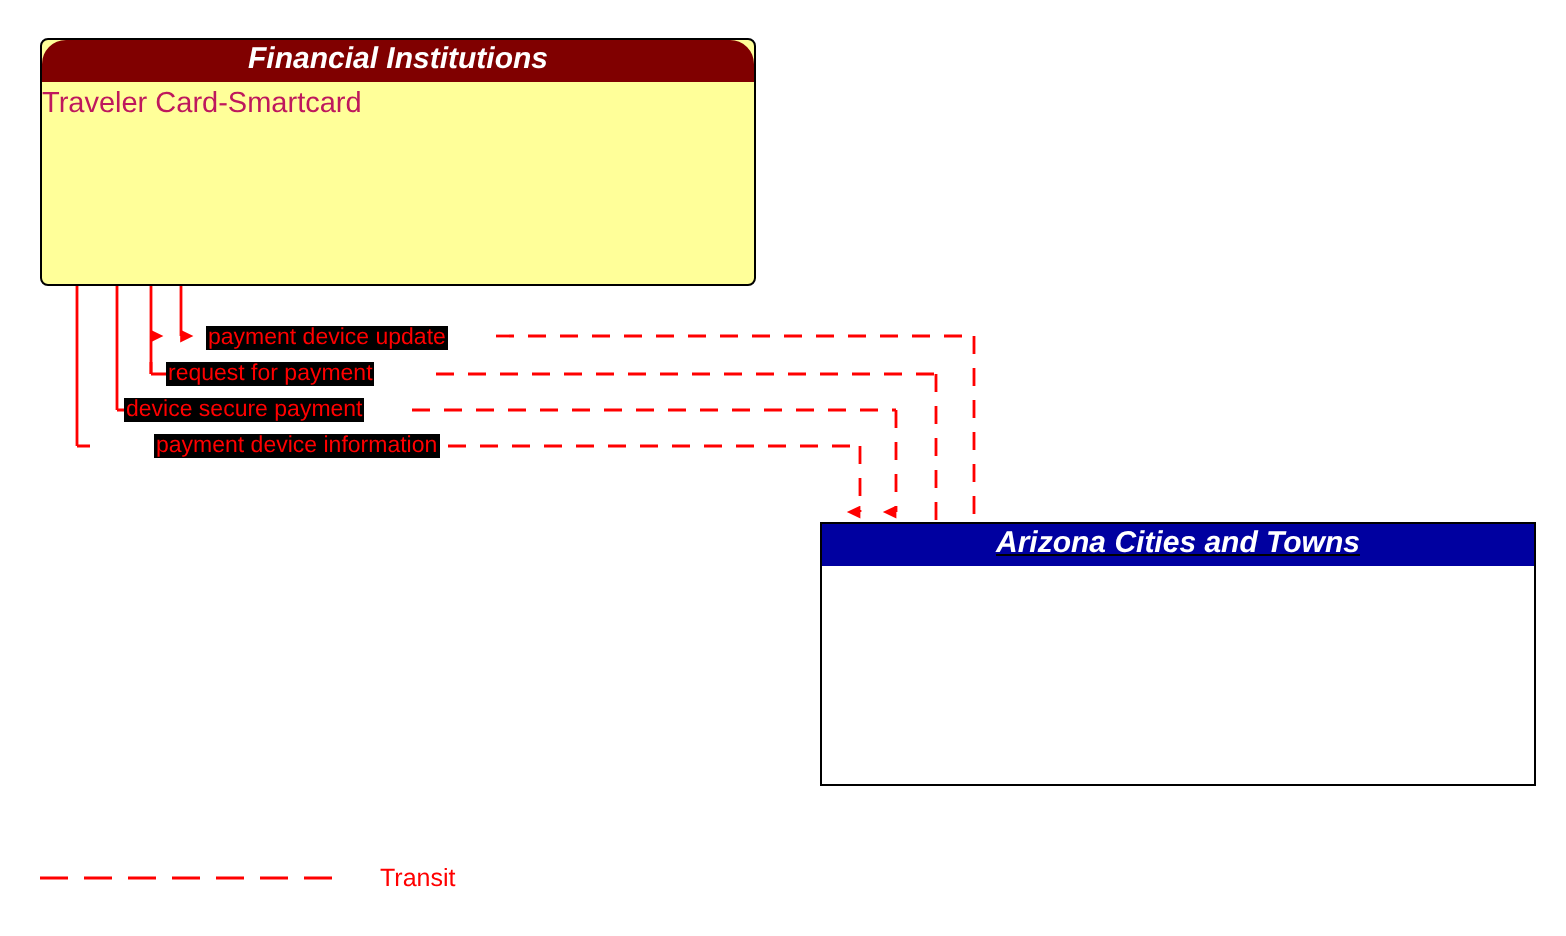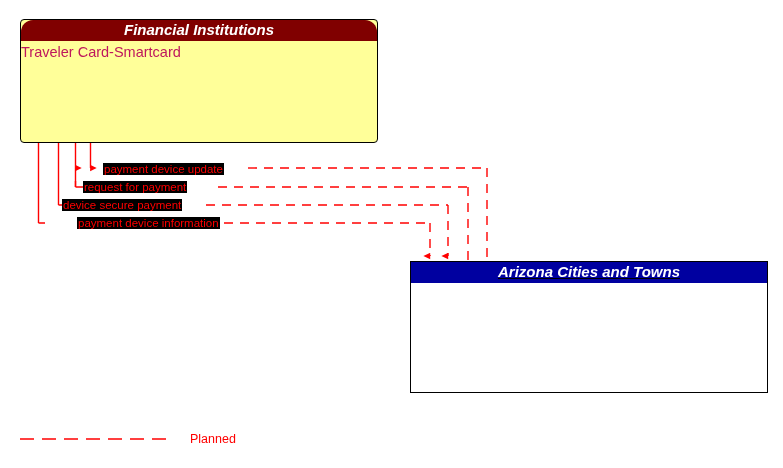--- a/index.html
+++ b/index.html
@@ -184,16 +184,16 @@
 
   <div class="flow-label" id="flow-label-0">payment device update</div>
   <div class="flow-label" id="flow-label-1">request for payment</div>
   <div class="flow-label" id="flow-label-2">device secure payment</div>
   <div class="flow-label" id="flow-label-3">payment device information</div>
 
   <div id="legend">
     <svg id="legend-swatch" viewBox="0 0 152 12" xmlns="http://www.w3.org/2000/svg">
       <path d="M 0 6 L 152 6" stroke="#ff0000" stroke-width="1.5" fill="none" stroke-dasharray="14 8"></path>
     </svg>
-    <div id="legend-label">Planned</div>
+    <div id="legend-label">Transit</div>
   </div>
 
 </div>
 
 </body></html>

